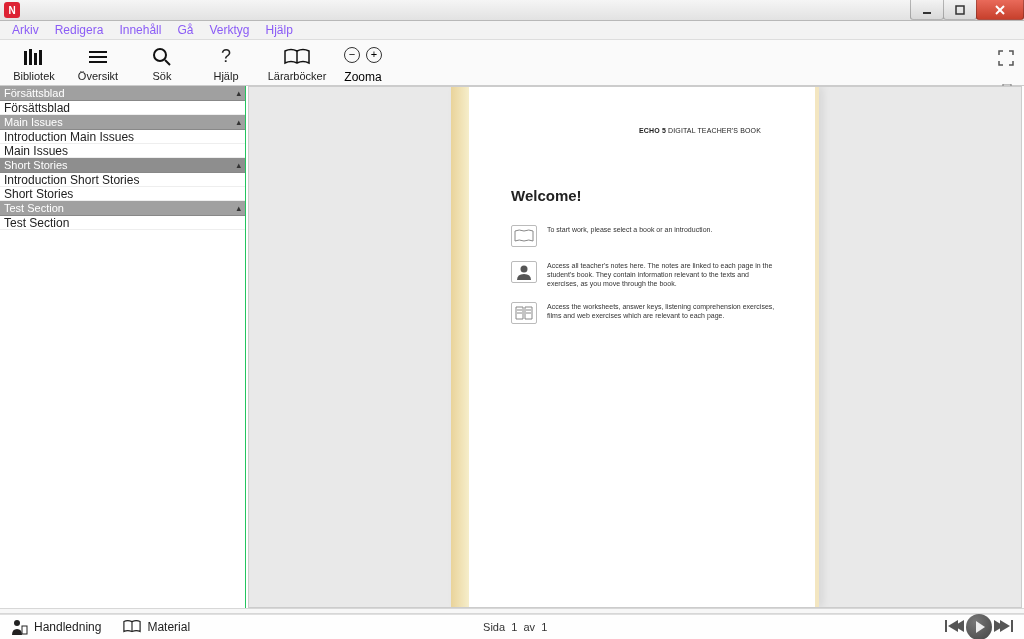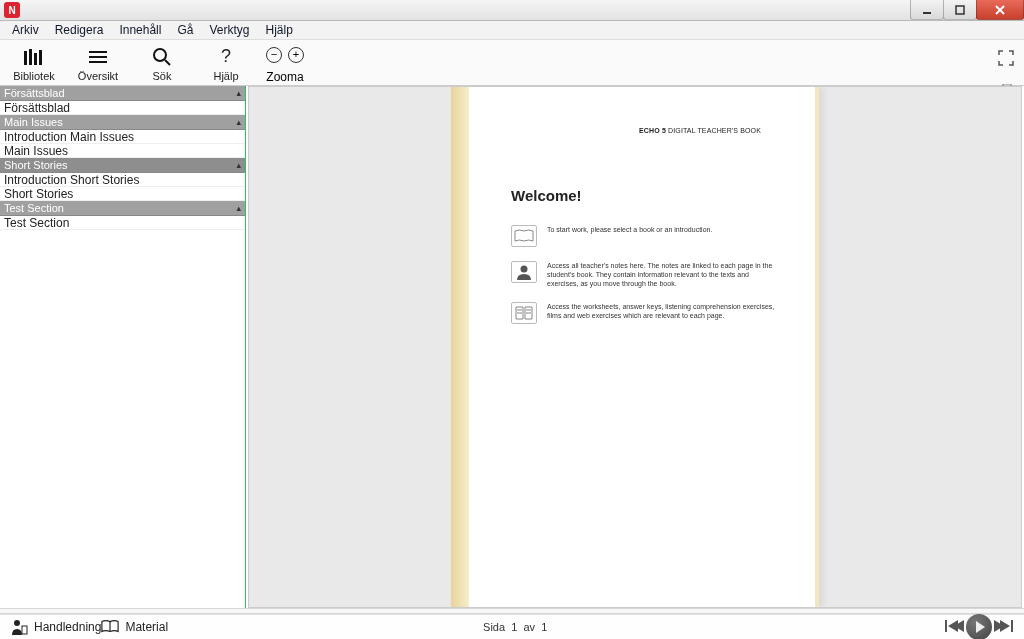--- a/index.html
+++ b/index.html
@@ -10,21 +10,21 @@
   .titlebar { height:22px; background:linear-gradient(#f5f5f5,#e2e2e2); display:flex; align-items:center; border-bottom:1px solid #b8b8b8; }
   .titlebar .icon { width:16px;height:16px;margin:0 4px 0 4px; background:#d23; border-radius:3px; display:flex;align-items:center;justify-content:center;color:#fff;font-size:10px;font-weight:bold;}
   .titlebar .title { flex:0 0 auto; font-size:12px; color:#333;}
   .titlebar .spacer { flex:1; }
   .winbtns { display:flex; height:100%; }
   .winbtn { width:34px; height:20px; margin-top:0; border:1px solid rgba(0,0,0,.25); border-top:none; display:flex;align-items:center;justify-content:center; font-family:Arial; font-size:11px; color:#333; background:linear-gradient(#f3f3f3,#d9d9d9); border-radius:0 0 3px 3px; margin-left:-1px;}
   .winbtn.close { background:linear-gradient(#e96a5a,#c7402c); color:#fff; width:48px;}
   .winbtn svg { display:block; }
 
   
-  .menubar { height:20px; background:#f3f3f3; display:flex; align-items:flex-end; gap:4px; padding:0 6px; border-bottom:1px solid #ddd; color:#0f172a;}
+  .menubar { height:20px; background:#f3f3f3; display:flex; align-items:flex-end; gap:4px; padding:0 6px; border-bottom:1px solid #ddd; color:#8b5cf6;}
   .menubar .mitem { padding:2px 6px; font-size:12px; }
 
   
   .toolbar { height:46px; background:#fafafa; display:flex; align-items:center; gap:12px; padding:4px 8px 2px 8px; border-bottom:1px solid #ccc; position:relative;}
   .tbtn { display:flex; flex-direction:column; align-items:center; justify-content:center; width:52px; height:42px; color:#222; }
   .tbtn .ticon { height:22px; display:flex;align-items:center;justify-content:center;}
   .tbtn .tlabel { font-size:11px; line-height:12px; margin-top:2px; white-space:nowrap;}
   .tbtn.wide { width:66px;}
   .zoomgrp { display:flex; flex-direction:column; align-items:center; margin-left:2px;}
   .zoomicons { display:flex; gap:6px; height:22px; align-items:center;}
@@ -53,21 +53,21 @@
   .prow { display:flex; gap:10px; align-items:flex-start;}
   .prow .picon { width:26px; height:22px; border:1px solid #bbb; border-radius:2px; flex:0 0 auto; display:flex;align-items:center;justify-content:center;}
   .prow .ptxt { font-size:7px; line-height:9px; color:#333; }
 
   
   .ribbon { position:absolute; right:10px; top:2px; width:10px; height:16px; }
 
   
   .splitbar { height:8px; background:#f7f7f7; border-top:1px solid #d7d7d7; border-bottom:1px solid #d7d7d7;}
   .statusbar { height:34px; background:#fefefe; display:flex; align-items:center; padding:0 10px; border-top:1px solid #e0e0e0; position:relative;}
-  .statusbar .sbtngrp { display:flex; align-items:center;}
+  .statusbar .sbtngrp { display:flex; gap:22px; align-items:center;}
   .sbtn { display:flex; align-items:center; gap:6px; font-size:12px; color:#222;}
   .sbtn .sicon { width:18px;height:18px; display:flex;align-items:center;justify-content:center;}
   .paging { position:absolute; left:50%; transform:translateX(-45%); font-size:11px; color:#333;}
   .playgrp { position:absolute; right:10px; display:flex; align-items:center; gap:2px;}
   .playgrp .nav { color:#555; }
   .playgrp .play { width:26px;height:26px;border-radius:50%; background:radial-gradient(circle at 35% 30%, #777,#444); display:flex;align-items:center;justify-content:center;}
   .playgrp .play::after{content:"";border-left:9px solid #eee;border-top:6px solid transparent;border-bottom:6px solid transparent;margin-left:3px;}
 </style>
 </head>
 <body>
@@ -135,20 +135,29 @@
         <svg width="20" height="20" viewBox="0 0 20 20">
             <circle cx="8" cy="8" r="6" fill="none" stroke="#111" stroke-width="2"></circle>
             <line x1="13" y1="13" x2="18" y2="18" stroke="#111" stroke-width="2"></line>
           </svg>
       </div>
       <div class="tlabel">Sök</div>
     </div>
     <div class="tbtn">
       <div class="ticon" style="font-size:18px;font-weight:400;">?</div>
       <div class="tlabel">Hjälp</div>
+    </div>
+    <div class="tbtn wide">
+      <div class="ticon">
+        <svg width="28" height="18" viewBox="0 0 28 18">
+            <path d="M2 3 Q8 0 14 3 Q20 0 26 3 L26 15 Q20 12 14 15 Q8 12 2 15 Z" fill="none" stroke="#111" stroke-width="1.5"></path>
+            <line x1="14" y1="3" x2="14" y2="15" stroke="#111" stroke-width="1.5"></line>
+          </svg>
+      </div>
+      <div class="tlabel">Lärarböcker</div>
     </div>
     <div class="zoomgrp">
       <div class="zoomicons">
         <div class="circ">−</div>
         <div class="circ">+</div>
       </div>
       <div class="tlabel" style="margin-top:4px;">Zooma</div>
     </div>
 
     <div class="fullscreen">

